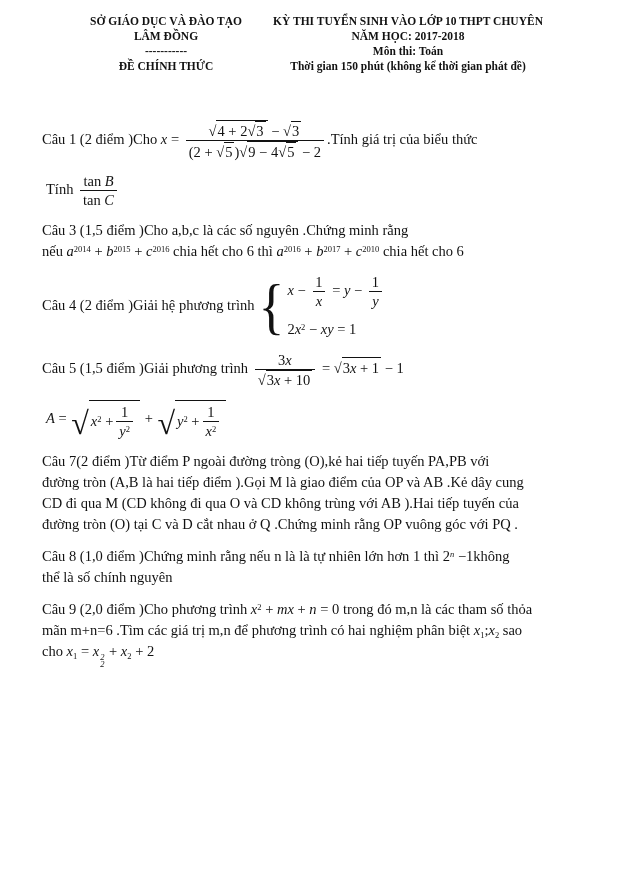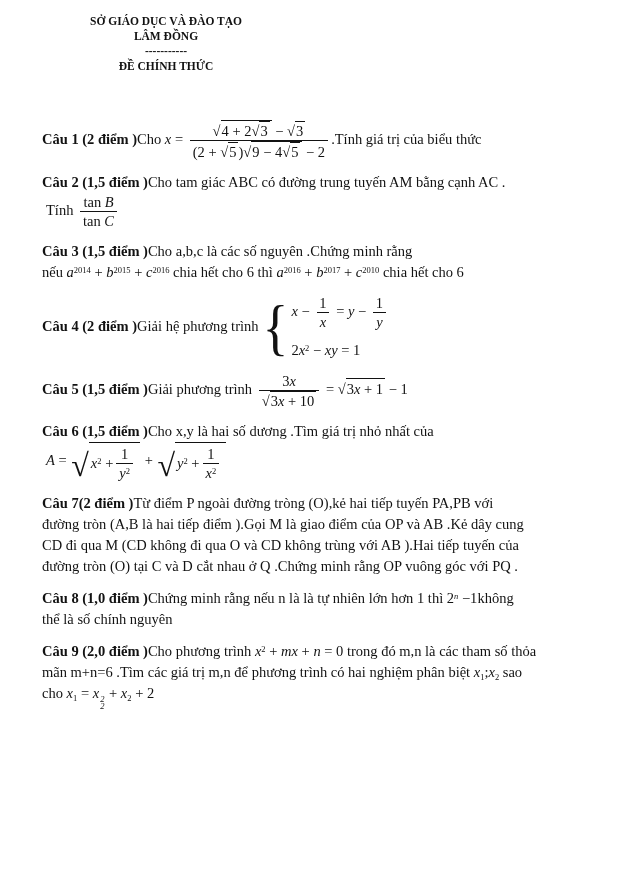--- a/index.html
+++ b/index.html
@@ -11,21 +11,21 @@
   }
   
   .header{position:relative;height:64px;margin-bottom:42px;font-weight:bold;
           font-size:11.5px;line-height:15px;text-align:center;}
   .h-left{position:absolute;left:14px;top:0;width:220px;}
   .h-right{position:absolute;left:208px;top:0;width:316px;}
   .hline{display:block;}
   
   .q{margin-bottom:11px;}
   .q p{margin:0;}
-  .qlabel{font-weight:bold;margin-top:22px;}
+  .qlabel{font-weight:normal;margin-top:22px;}
   .cont{padding-left:4px;}
   i{font-style:italic;}
   sup{font-size:8.5px;line-height:0;vertical-align:4.5px;}
   sub{font-size:8.5px;line-height:0;vertical-align:-3px;}
   .stk{display:inline-flex;flex-direction:column;align-items:center;
        font-size:8.5px;line-height:7px;vertical-align:-4px;margin:0 1px;font-style:italic;}
   
   .frac{display:inline-flex;flex-direction:column;align-items:center;
         vertical-align:middle;margin:0 3px;line-height:18px;text-align:center;}
   .frac .fn{display:block;padding:0 3px;}
@@ -50,20 +50,26 @@
 
 <div class="page">
 
   <div class="header">
     <div class="h-left">
       <span class="hline">SỞ GIÁO DỤC VÀ ĐÀO TẠO</span>
       <span class="hline">LÂM ĐỒNG</span>
       <span class="hline">-----------</span>
       <span class="hline">ĐỀ CHÍNH THỨC</span>
     </div>
+    <div class="h-right">
+      <span class="hline">KỲ THI TUYỂN SINH VÀO LỚP 10 THPT CHUYÊN</span>
+      <span class="hline">NĂM HỌC: 2017-2018</span>
+      <span class="hline">Môn thi: Toán</span>
+      <span class="hline">Thời gian 150 phút (không kể thời gian phát đề)</span>
+    </div>
   </div>
 
   <div class="q">
     <p><b class="qlabel">Câu 1 (2 điểm )</b><span>Cho </span><span class="nosp"><i>x</i><span> = </span><span class="frac">
             <span class="fn"><span class="sqrt">
                 <span class="rad">√</span>
                 <span class="ov"><span>4 + 2</span><span class="sqrt">
                     <span class="rad">√</span>
                     <span class="ov">3</span>
                   </span></span>
@@ -78,21 +84,20 @@
                 <span class="rad">√</span>
                 <span class="ov"><span>9 − 4</span><span class="sqrt">
                     <span class="rad">√</span>
                     <span class="ov">5</span>
                   </span></span>
               </span><span> − 2</span></span>
           </span></span><span>.Tính giá trị của biểu thức</span></p>
   </div>
 
   <div class="q">
-    <p><b class="qlabel">Câu 2 (1,5 điểm )</b><span>Cho tam giác ABC có đường trung tuyến AM bằng cạnh AC .</span></p>
     <p class="cont"><span>Tính </span><span class="frac">
           <span class="fn"><span>tan </span><i>B</i></span>
           <span class="fd"><span>tan </span><i>C</i></span>
         </span></p>
   </div>
 
   <div class="q">
     <p><b class="qlabel">Câu 3 (1,5 điểm )</b><span>Cho a,b,c là các số nguyên .Chứng minh rằng</span></p>
     <p><span>nếu </span><span class="nosp"><i>a</i><sup>2014</sup><span> + </span><i>b</i><sup>2015</sup><span> + </span><i>c</i><sup>2016</sup></span><span> chia hết cho 6  thì </span><span class="nosp"><i>a</i><sup>2016</sup><span> + </span><i>b</i><sup>2017</sup><span> + </span><i>c</i><sup>2010</sup></span><span> chia hết cho 6</span></p>
   </div>
@@ -120,21 +125,20 @@
                 <span class="rad">√</span>
                 <span class="ov"><span>3</span><i>x</i><span> + 10</span></span>
               </span></span>
           </span><span> = </span><span class="sqrt">
             <span class="rad">√</span>
             <span class="ov"><span>3</span><i>x</i><span> + 1</span></span>
           </span><span> − 1</span></span></p>
   </div>
 
   <div class="q">
-    <p><b class="qlabel">Câu 6 (1,5 điểm )</b><span>Cho x,y là hai số dương .Tìm giá trị nhỏ nhất của</span></p>
     <p class="cont"><span class="nosp"><i>A</i><span> = </span></span><span class="sqrt big">
           <span class="rad">√</span>
           <span class="ov">
             <span class="grp"><i>x</i><sup>2</sup><span> + </span></span>
             <span class="frac">
               <span class="fn">1</span>
               <span class="fd"><i>y</i><sup>2</sup></span>
             </span>
           </span>
         </span><span> + </span><span class="sqrt big">

